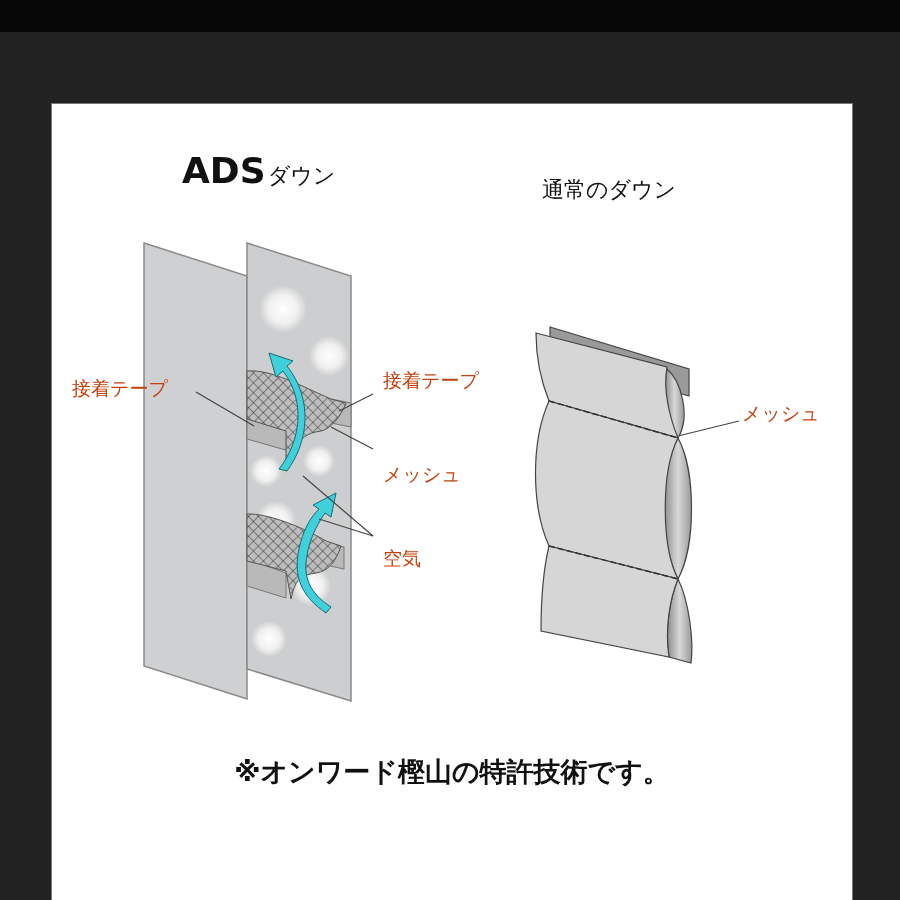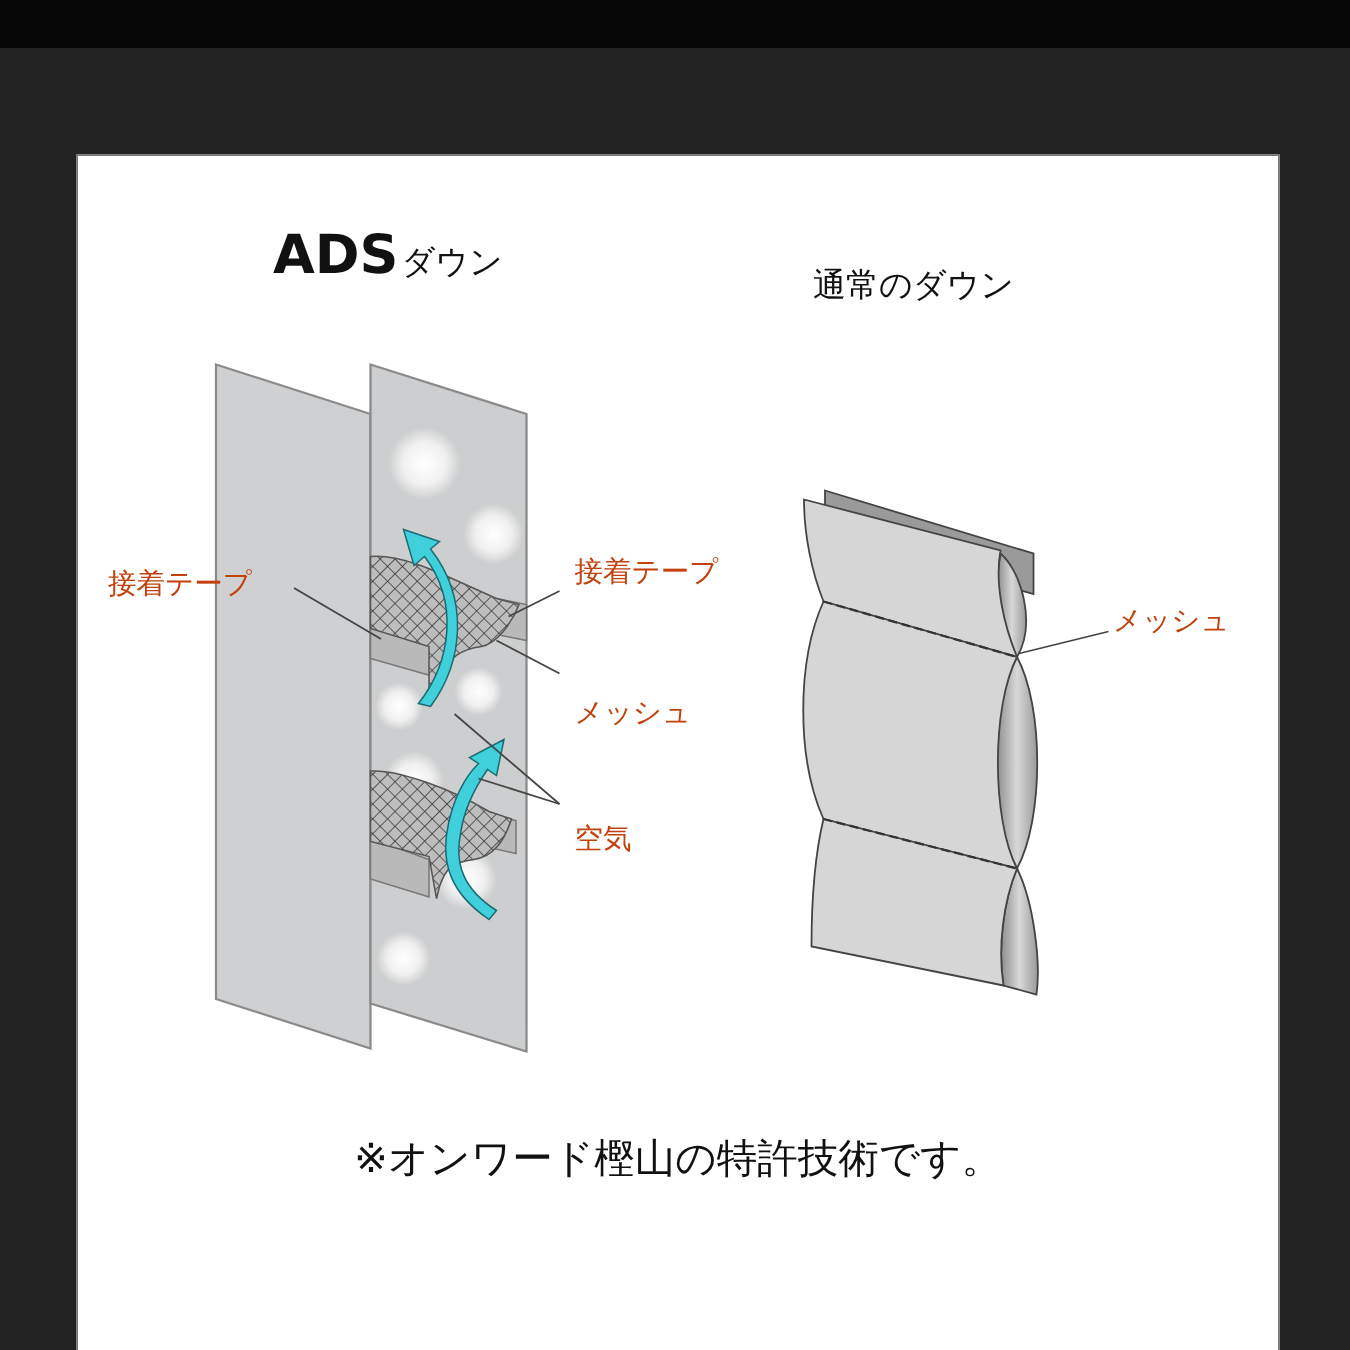--- a/index.html
+++ b/index.html
@@ -4,21 +4,21 @@
 <style>
   html,body{margin:0;padding:0;}
   body{width:900px;height:900px;background:#222222;position:relative;overflow:hidden;font-family:"DejaVu Sans",sans-serif;}
   .topbar{position:absolute;left:0;top:0;width:900px;height:32px;background:#060606;}
   .panel{position:absolute;left:51px;top:103px;width:802px;height:857px;background:#ffffff;border:1px solid #777;box-sizing:border-box;}
   .title{position:absolute;color:#111;white-space:nowrap;}
   .ads{left:130px;top:46px;font-size:36px;font-weight:bold;letter-spacing:0px;}
   .ads .suffix{font-size:22px;font-weight:normal;margin-left:2px;}
   .normal{left:490px;top:55px;font-size:22px;margin-top:16px;}
   .lbl{position:absolute;font-size:19px;color:#c2410c;white-space:nowrap;}
-  .footer{position:absolute;left:0;width:100%;top:650px;text-align:center;font-size:27px;font-weight:normal;color:#111;}
+  .footer{position:absolute;left:0;width:100%;top:650px;text-align:center;font-size:27px;font-weight:bold;color:#111;}
   svg{position:absolute;left:0;top:0;}
 </style>
 </head>
 <body>
 
 <div class="topbar"></div>
 
 <div class="panel">
 
   <div class="title ads"><span>ADS</span><span class="suffix">ダウン</span></div>

